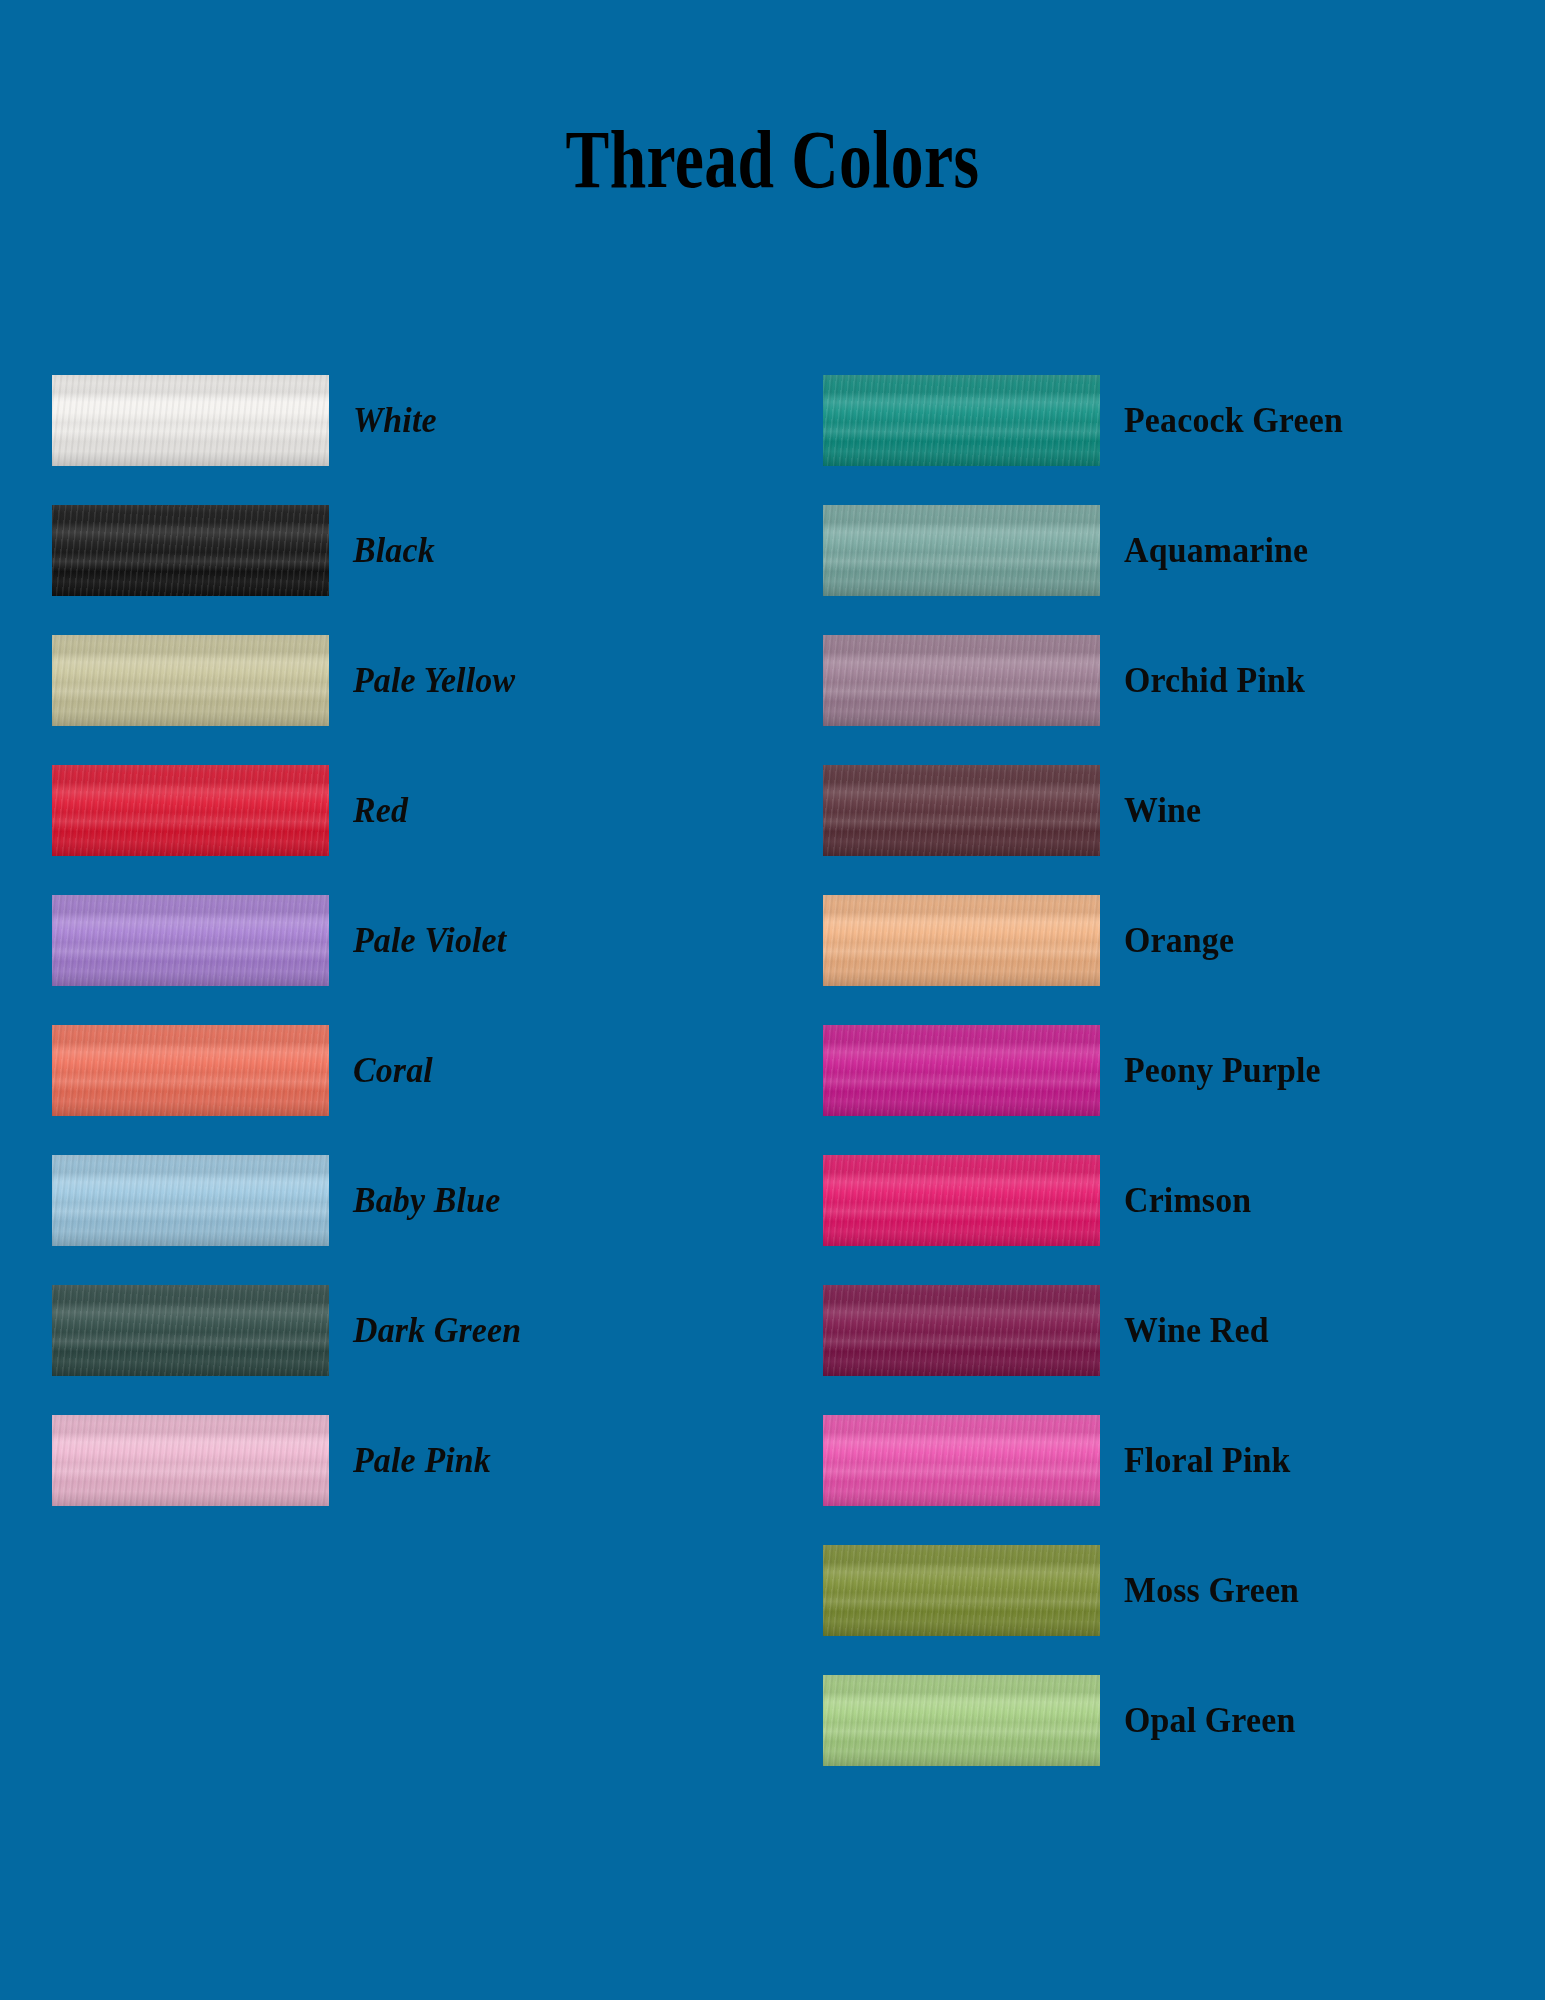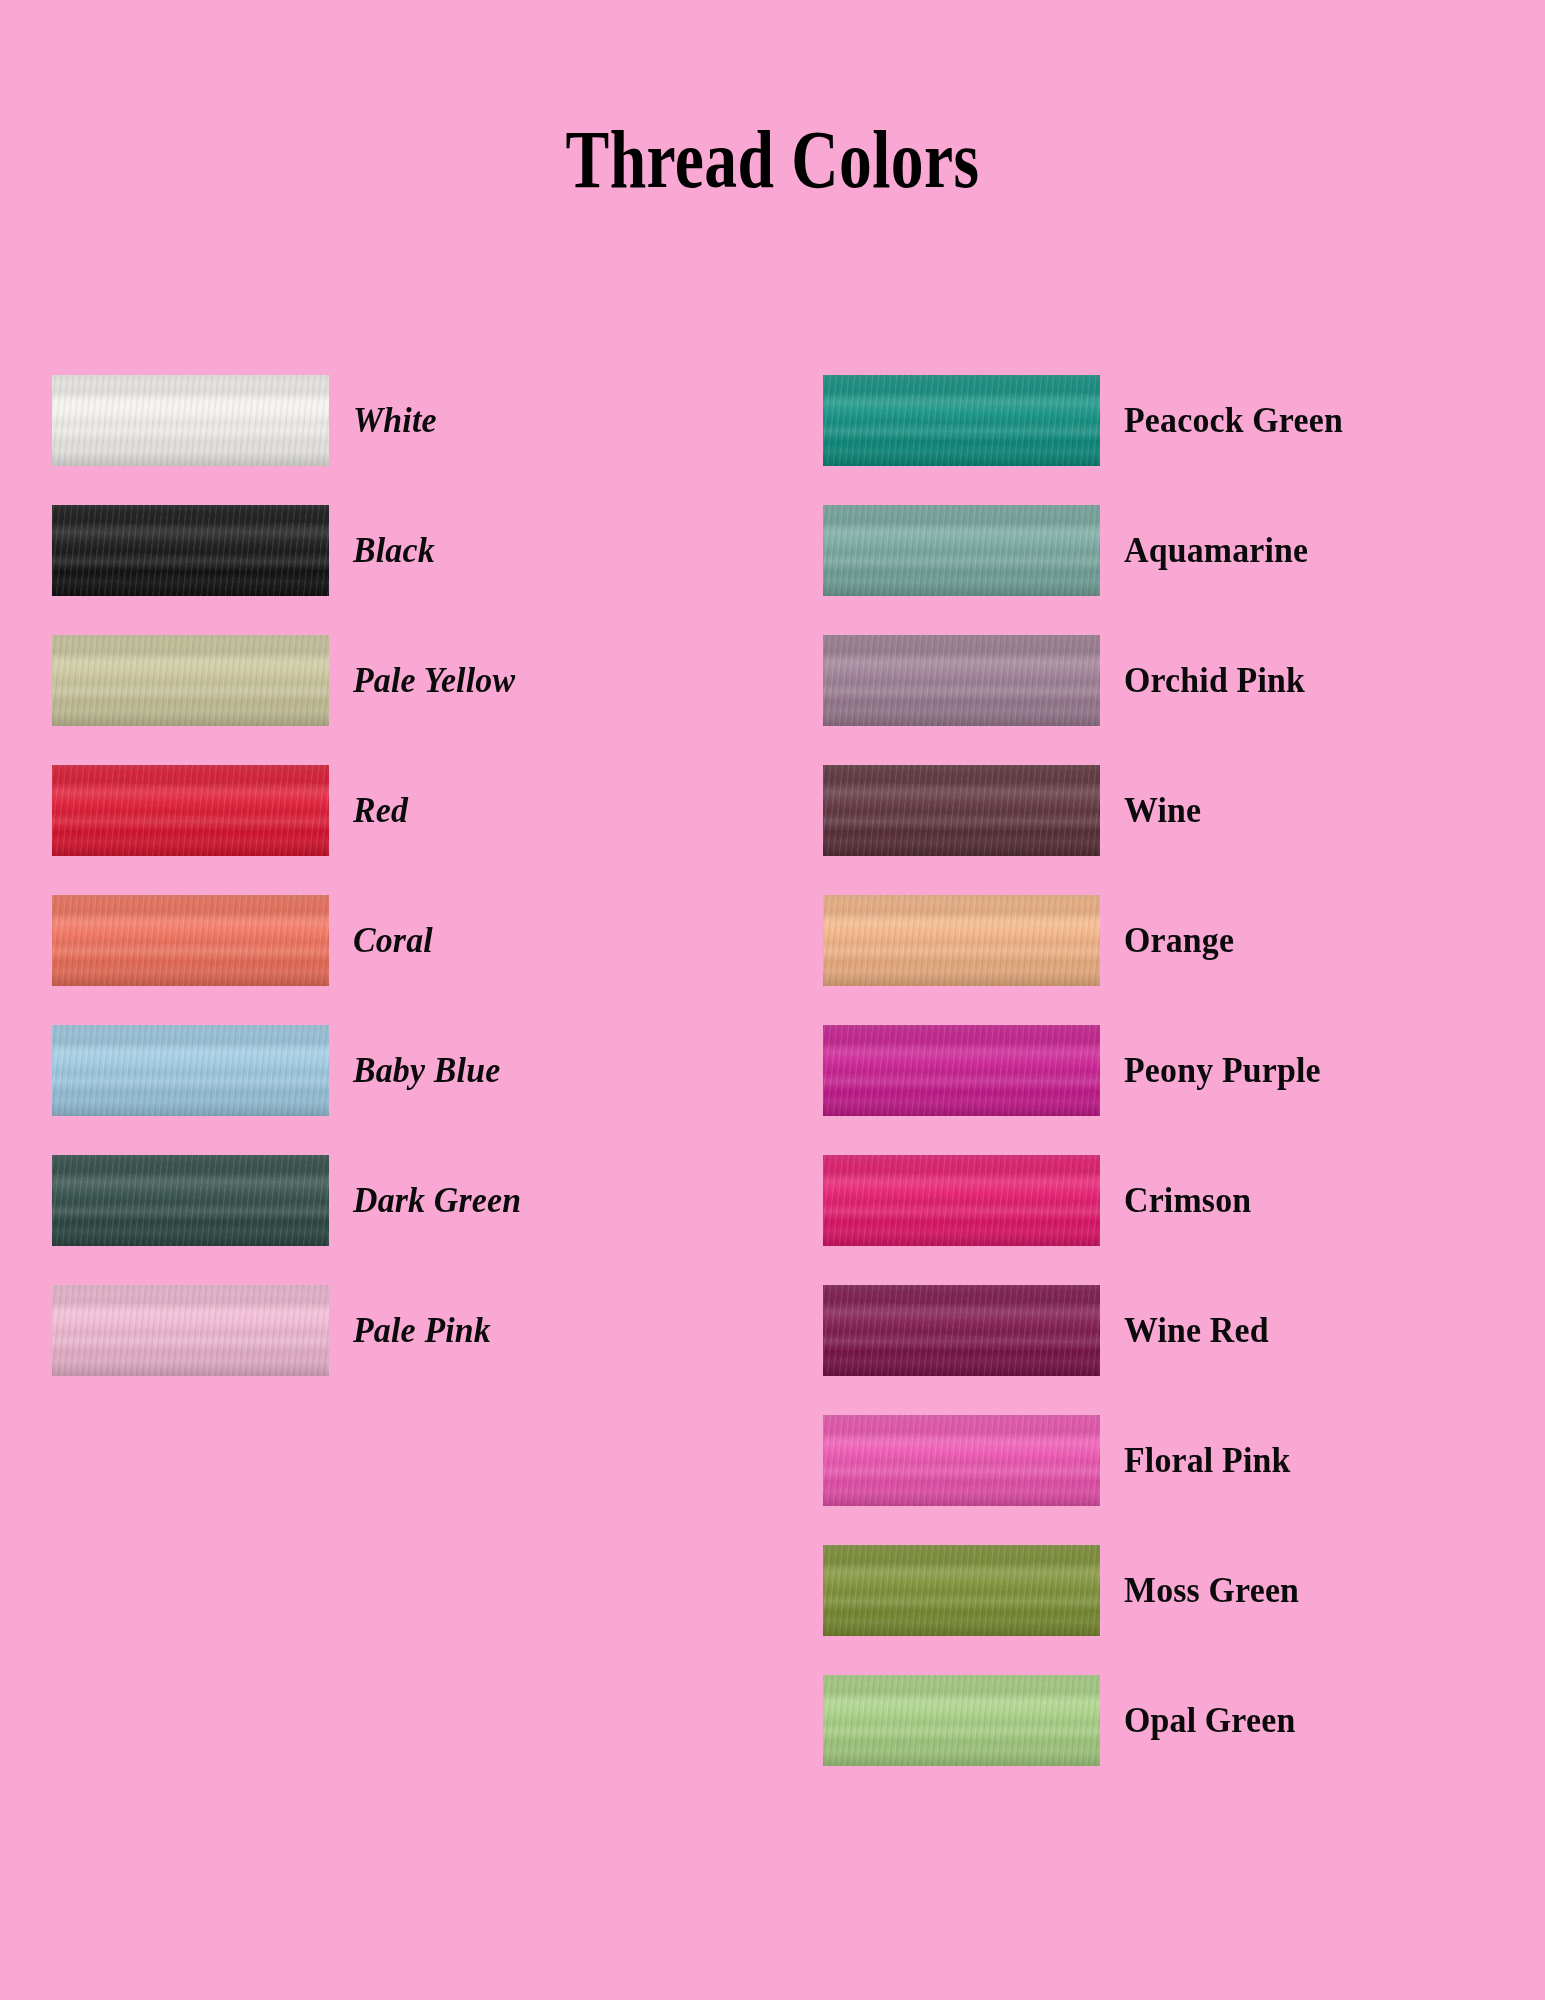--- a/index.html
+++ b/index.html
@@ -12,21 +12,21 @@
     width: 1545px;
     height: 2000px;
     font-family: "Liberation Serif", "DejaVu Serif", serif;
     overflow: hidden;
   }
 
   .page {
     position: relative;
     width: 1545px;
     height: 2000px;
-    background: #f9a8d4;
+    background: #0369a1;
     box-sizing: border-box;
   }
 
   .page-title {
     position: absolute;
     top: 62px;
     left: 0;
     width: 1545px;
     text-align: center;
     font-family: "Liberation Serif", "DejaVu Serif", serif;
@@ -167,20 +167,28 @@
         </div>
         <div class="swatch-row">
           <div class="swatch" style="background-color: rgb(224, 20, 48);">
             <span class="tex-bands"></span>
             <span class="tex-fibres"></span>
             <span class="tex-sheen"></span>
           </div>
           <div class="swatch-label">Red</div>
         </div>
         <div class="swatch-row">
+          <div class="swatch" style="background-color: rgb(167, 127, 212);">
+            <span class="tex-bands"></span>
+            <span class="tex-fibres"></span>
+            <span class="tex-sheen"></span>
+          </div>
+          <div class="swatch-label">Pale Violet</div>
+        </div>
+        <div class="swatch-row">
           <div class="swatch" style="background-color: rgb(242, 112, 90);">
             <span class="tex-bands"></span>
             <span class="tex-fibres"></span>
             <span class="tex-sheen"></span>
           </div>
           <div class="swatch-label">Coral</div>
         </div>
         <div class="swatch-row">
           <div class="swatch" style="background-color: rgb(157, 201, 226);">
             <span class="tex-bands"></span>

